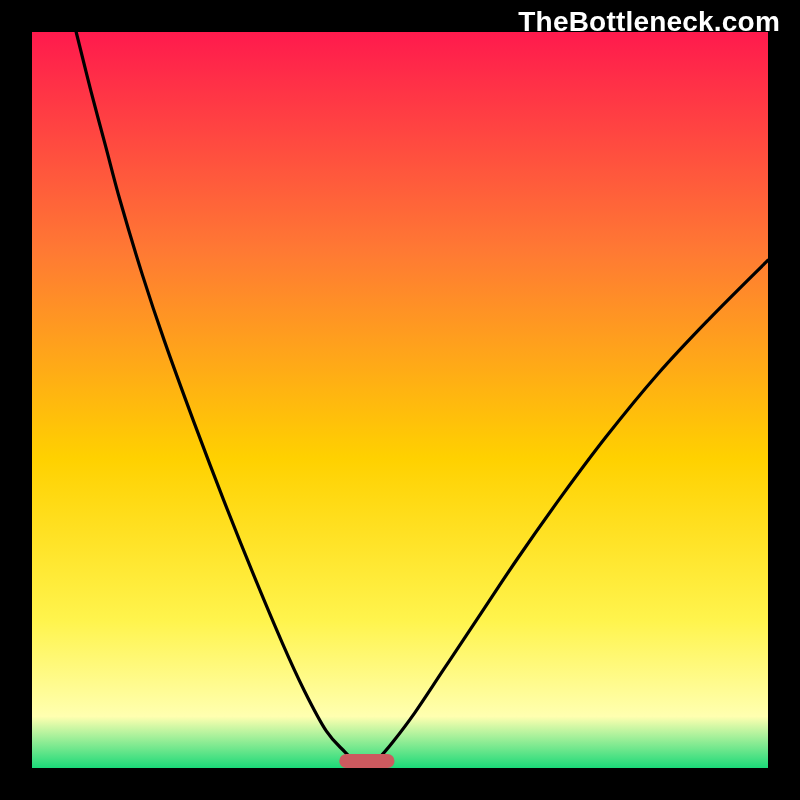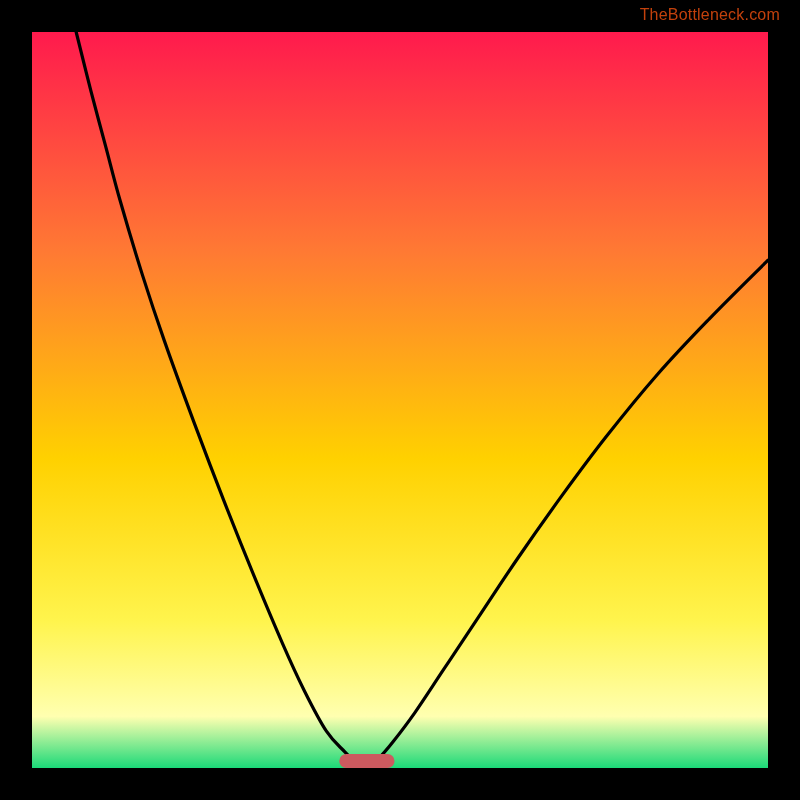--- a/index.html
+++ b/index.html
@@ -16,24 +16,24 @@
     left: 0;
     top: 0;
     width: 800px;
     height: 800px;
     background: #000;
   }
   .watermark {
     position: absolute;
     top: 6px;
     right: 20px;
-    color: #c2410c;
-    font-size: 16px;
+    color: #ffffff;
+    font-size: 28px;
     letter-spacing: 0.2px;
-    font-weight: 400;
+    font-weight: 700;
   }
 </style>
 </head>
 <body>
 <div class="frame">
 
 
 
 <svg id="chart-svg" width="800" height="800" viewBox="0 0 800 800">
   <defs>

